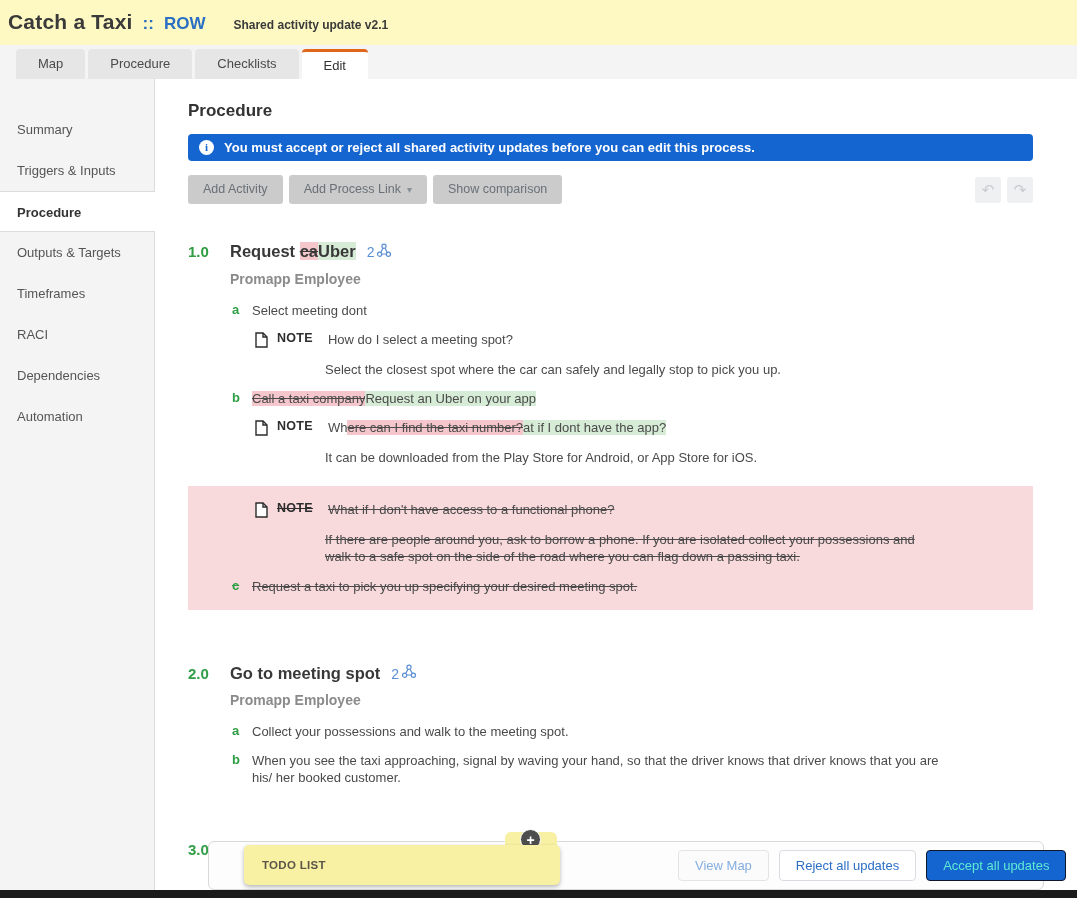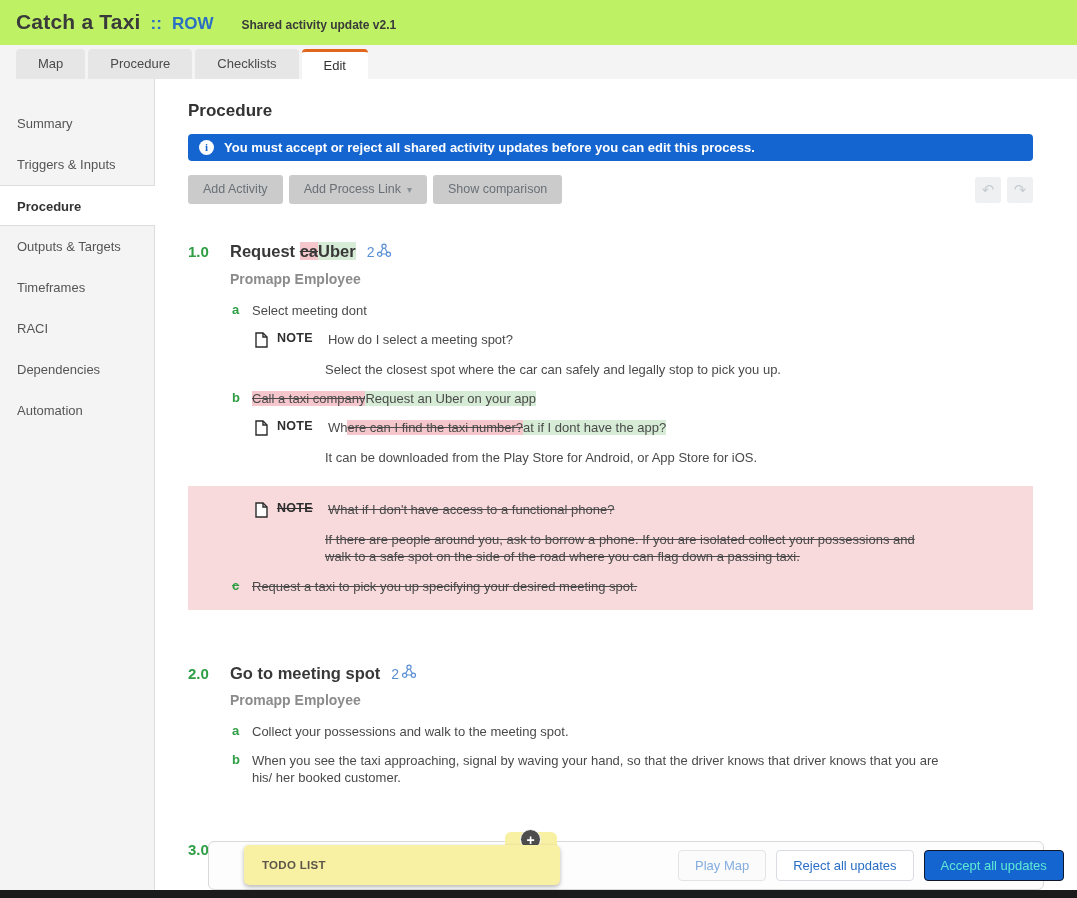--- a/index.html
+++ b/index.html
@@ -1,35 +1,35 @@
 <!DOCTYPE html>
 <html><head>
 <meta charset="utf-8">
 <style>
   * { margin:0; padding:0; box-sizing:border-box; }
   html,body { width:1077px; height:898px; overflow:hidden; background:#fff;
     font-family:"Liberation Sans", sans-serif; }
   body { position:relative; }
 
   
-  .app-header { background:#bef264; height:45px; padding:10px 0 0 16px; display:flex; align-items:baseline; }
+  .app-header { background:#fef9c3; height:45px; padding:10px 0 0 8px; display:flex; align-items:baseline; }
   .app-title { font-size:21px; font-weight:bold; color:#3a3a3a; letter-spacing:.2px; }
   .app-sep { font-size:17px; font-weight:bold; color:#2a6fc4; margin-left:10px; }
   .app-group { font-size:17px; font-weight:bold; color:#2a6fc4; margin-left:10px; }
   .app-subtitle { font-size:12px; font-weight:bold; color:#3a3a3a; margin-left:28px; }
 
   
   .tab-bar { background:#f4f4f4; height:34px; padding-left:16px; display:flex; gap:3px; align-items:flex-end; }
   .tab { background:#e6e6e6; color:#4a4a4a; font-size:13px; height:30px; line-height:30px;
          padding:0 22px; border-radius:4px 4px 0 0; cursor:default; }
   .tab.active { background:#fff; border-top:3px solid #e0661c; line-height:27px; height:30px; color:#333; }
 
   
   .content { display:flex; height:811px; }
-  .sidebar { width:155px; background:#f4f4f4; border-right:1px solid #dcdcdc; padding-top:24px; flex:none; }
+  .sidebar { width:155px; background:#f4f4f4; border-right:1px solid #dcdcdc; padding-top:30px; flex:none; }
   .side-item { height:41px; line-height:41px; padding-left:17px; font-size:13px; color:#555; }
   .side-item.active { background:#fff; font-weight:bold; color:#333;
       border-top:1px solid #dcdcdc; border-bottom:1px solid #dcdcdc; margin-right:-1px; }
 
   .main { flex:1; background:#fff; padding:0 44px 0 33px; overflow:hidden; position:relative; }
   .page-title { font-size:17px; font-weight:bold; color:#333; margin-top:22px; }
 
   .banner { margin-top:13px; background:#1565d0; color:#fff; border-radius:4px; height:27px;
             display:flex; align-items:center; padding:0 11px; font-size:13px; font-weight:600; }
   .info-icon { width:15px; height:15px; border-radius:50%; background:#fff; color:#1565d0;
@@ -258,17 +258,17 @@
   </div>
 </div>
 
 <div class="bottom-card"></div>
 <div class="sticky-bump"></div>
 <div class="plus-btn">+</div>
 <div class="sticky">
   <div class="sticky-label">TODO LIST</div>
 </div>
 <div class="footer-buttons">
-  <button class="fbtn viewmap">Play Map</button>
+  <button class="fbtn viewmap">View Map</button>
   <button class="fbtn reject">Reject all updates</button>
   <button class="fbtn accept">Accept all updates</button>
 </div>
 <div class="bottom-black-bar"></div>
 
 </body></html>

